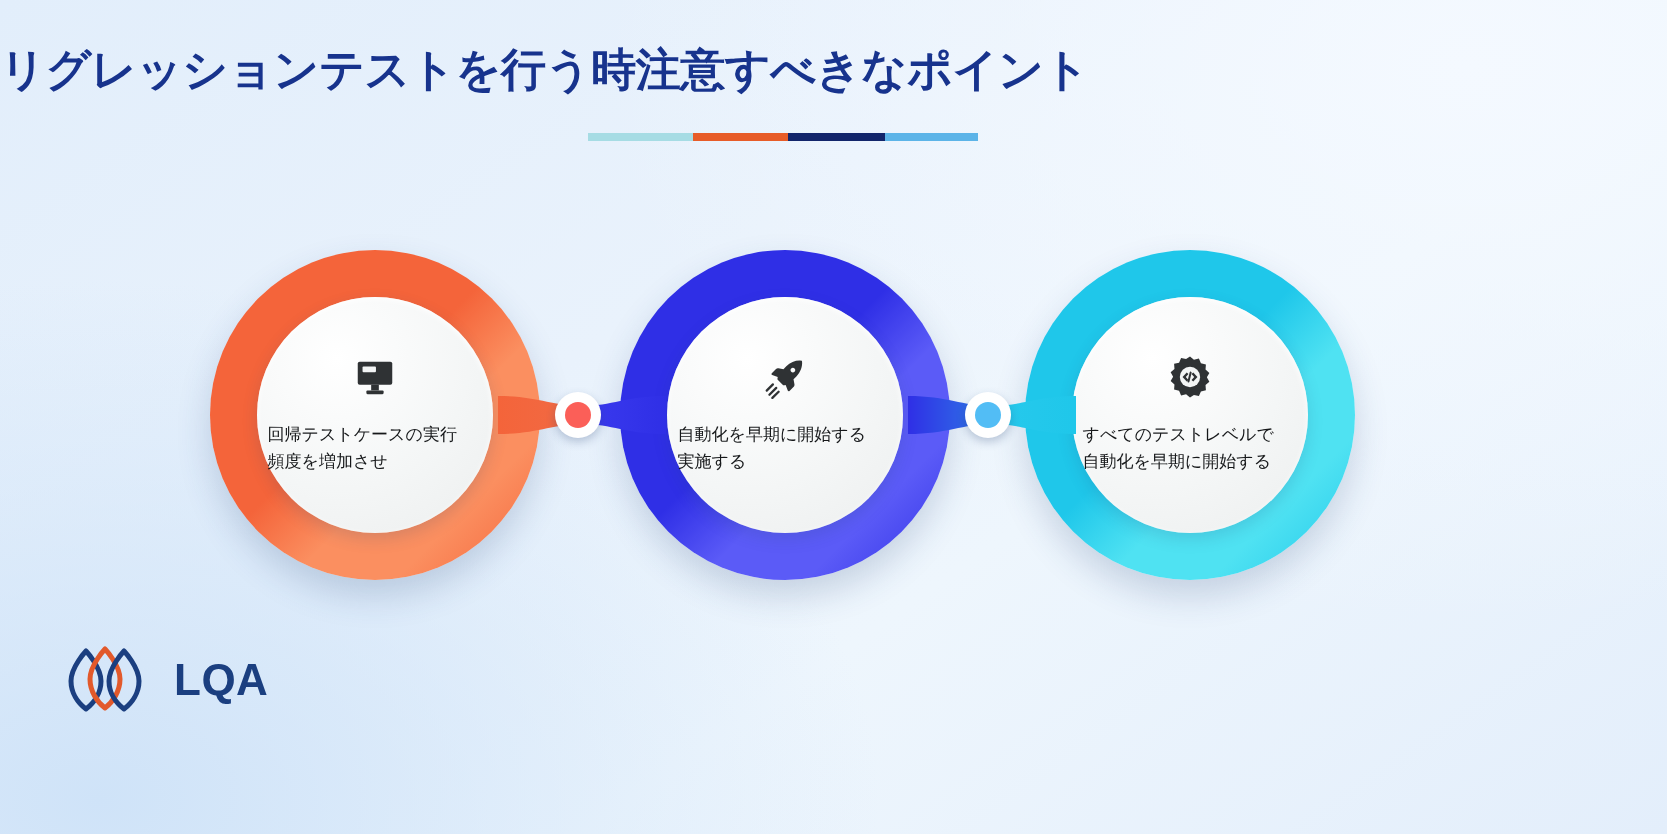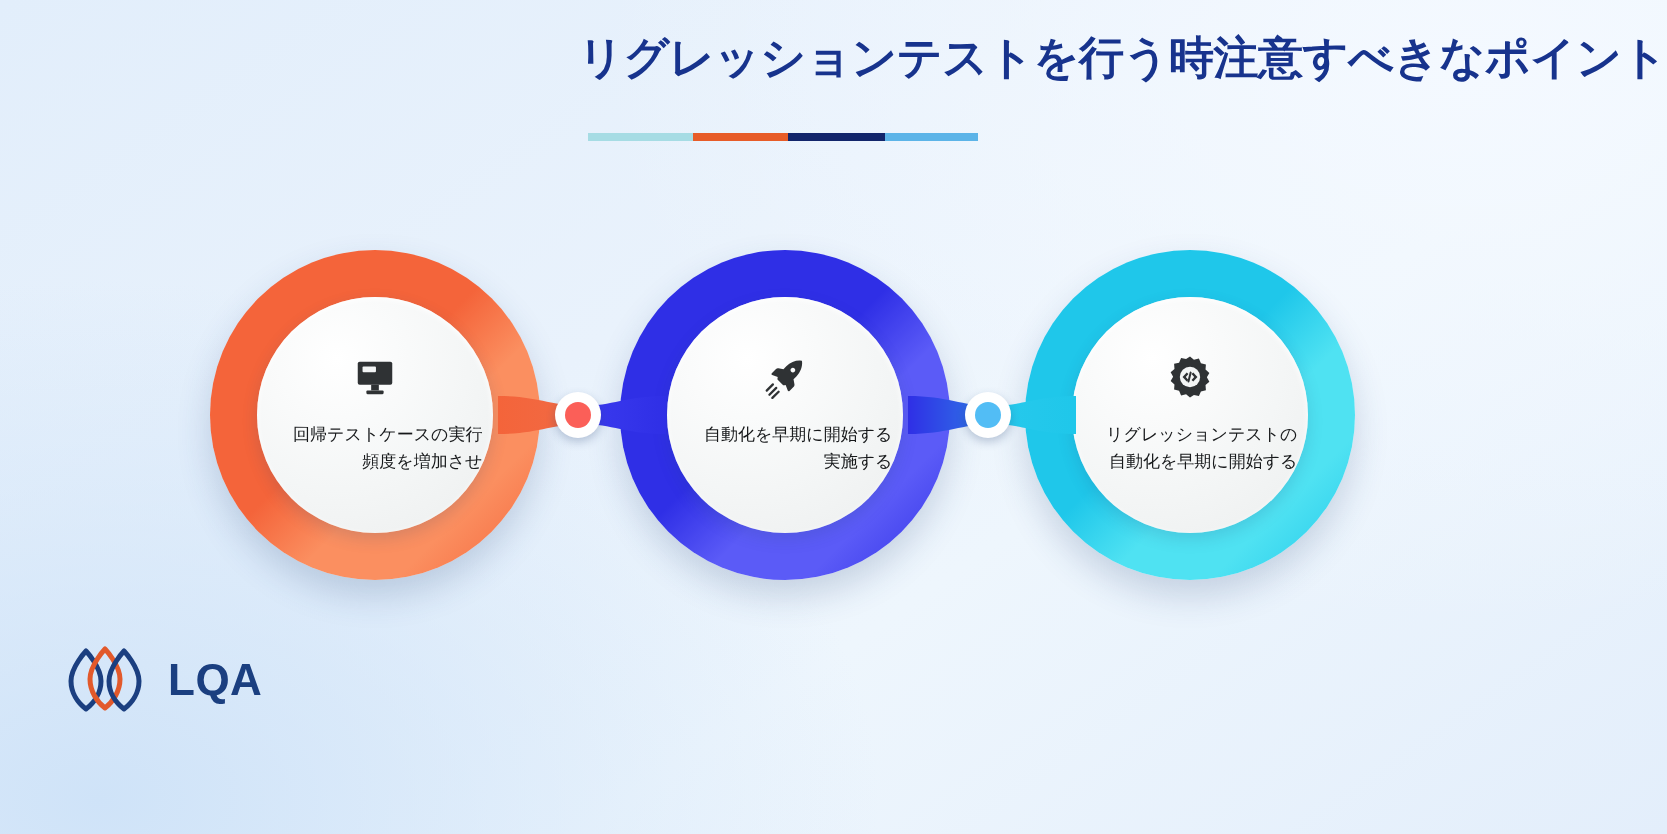--- a/index.html
+++ b/index.html
@@ -20,24 +20,24 @@
     background:
       radial-gradient(ellipse 1400px 900px at 88% 8%, #f4f9ff 0%, rgba(244,249,255,0) 62%),
       radial-gradient(ellipse 1200px 800px at 6% 96%, #cfe3f8 0%, rgba(207,227,248,0) 65%),
       linear-gradient(145deg, #e2eefb 0%, #e9f2fc 38%, #eef6fd 62%, #e3eefb 100%);
     overflow: hidden;
   }
 
   
   .title {
     position: absolute;
-    top: 32px;
+    top: 44px;
     left: 0;
     width: 1667px;
-    text-align: right;
+    text-align: left;
     font-size: 45px;
     font-weight: 700;
     letter-spacing: -0.5px;
     color: #17338d;
     line-height: 1.16;
     white-space: nowrap;
   }
 
   .divider {
     position: absolute;
@@ -100,21 +100,21 @@
     align-items: center;
     justify-content: center;
     margin-bottom: 20px;
   }
   .icon-wrap svg { display: block; }
 
   .card-text {
     font-size: 17px;
     line-height: 1.6;
     color: #16181a;
-    text-align: right;
+    text-align: left;
     width: 215px;
     white-space: pre-line;
   }
 
   
   .bridge {
     position: absolute;
     top: 392px;
     height: 46px;
     z-index: 1;
@@ -144,21 +144,21 @@
   .dot.d1 { left: 555px; }
   .dot.d2 { left: 965px; }
 
   
   .logo {
     position: absolute;
     left: 66px;
     top: 645px;
     display: flex;
     align-items: center;
-    gap: 24px;
+    gap: 30px;
   }
   .logo-mark { width: 78px; height: 70px; display: block; }
   .logo-text {
     font-size: 44px;
     font-weight: 700;
     color: #1b3f80;
     letter-spacing: 0.5px;
     line-height: 1;
   }
 </style>
@@ -241,21 +241,21 @@
           <svg viewBox="0 0 48 48" width="46" height="46" aria-hidden="true">
             <path fill="#2f3234" d="M24 2.5l4.1 3.4 5.2-1.2 2.1 4.9 5.2 1.3-.4 5.3 4 3.5-2.6 4.6 2.6 4.6-4 3.5.4 5.3-5.2 1.3-2.1 4.9-5.2-1.2L24 45.5l-4.1-3.4-5.2 1.2-2.1-4.9-5.2-1.3.4-5.3-4-3.5 2.6-4.6-2.6-4.6 4-3.5-.4-5.3 5.2-1.3 2.1-4.9 5.2 1.2L24 2.5z"></path>
             <circle cx="24" cy="24" r="10.6" fill="#f3f5f5"></circle>
             <g fill="#2f3234">
               <path d="M20.6 19.2l-4.4 4.8 4.4 4.8 1.8-1.7-2.8-3.1 2.8-3.1z"></path>
               <path d="M27.4 19.2l4.4 4.8-4.4 4.8-1.8-1.7 2.8-3.1-2.8-3.1z"></path>
               <rect x="22.5" y="18.2" width="2.1" height="11.6" rx="1" transform="rotate(14 23.5 24)"></rect>
             </g>
           </svg>
         </div>
-        <div class="card-text">リグレッションテストの
+        <div class="card-text">すべてのテストレベルで
 自動化を早期に開始する</div>
       </div>
     </div>
 
     <div class="dot d1">
       <i id="dot0" style="background: rgb(251, 95, 88);"></i>
     </div>
     <div class="dot d2">
       <i id="dot1" style="background: rgb(82, 189, 245);"></i>
     </div>

